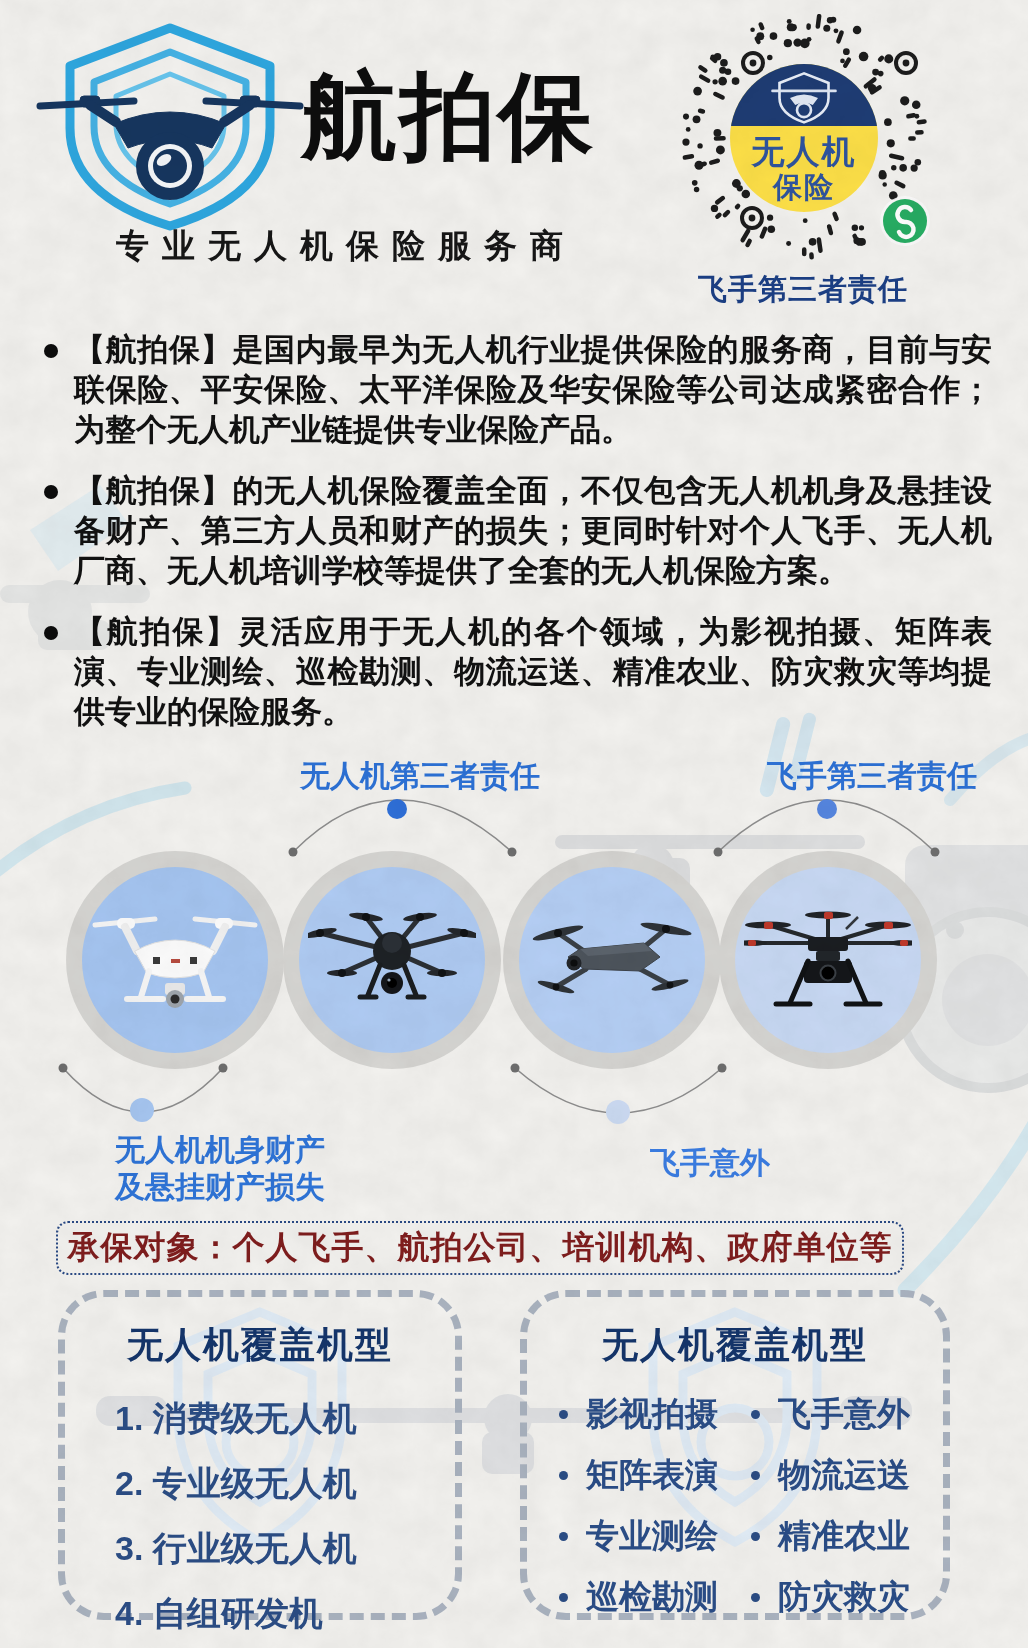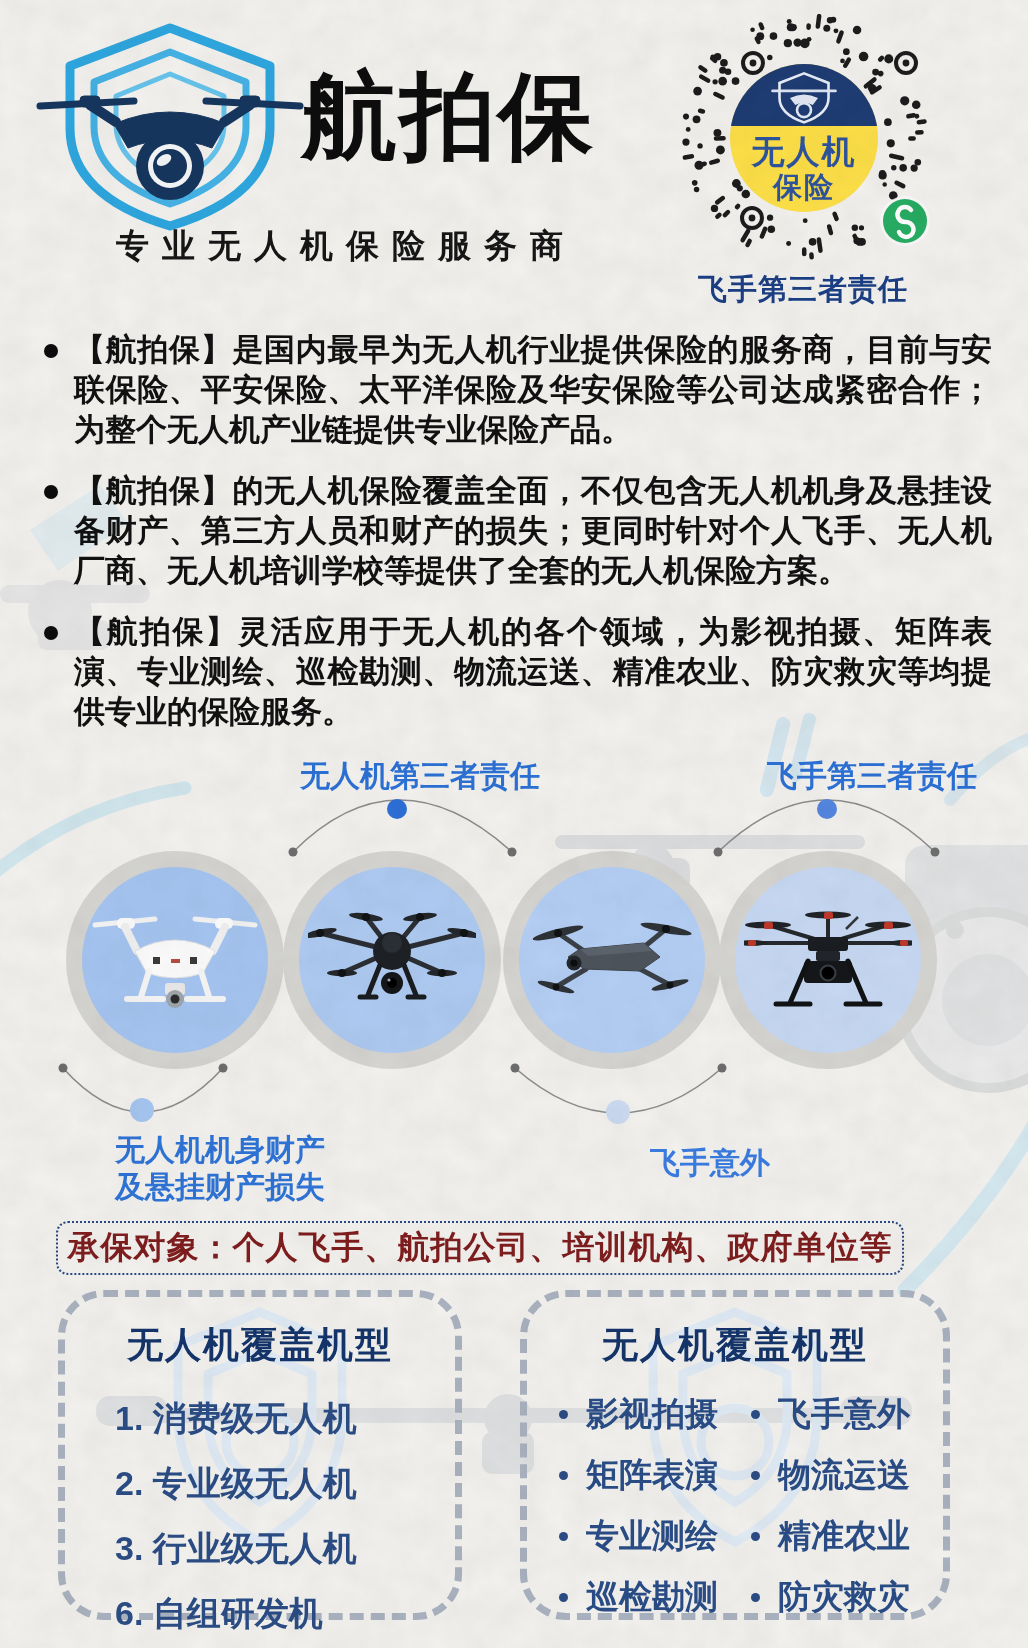--- a/index.html
+++ b/index.html
@@ -475,21 +475,21 @@
     <div class="abs insured-box">
       <span class="insured-text">承保对象：个人飞手、航拍公司、培训机构、政府单位等</span>
     </div>
 
     <div class="dash-box models-box">
       <div class="box-title">无人机覆盖机型</div>
       <div class="models-list">
         <div class="mi">1. 消费级无人机</div>
         <div class="mi">2. 专业级无人机</div>
         <div class="mi">3. 行业级无人机</div>
-        <div class="mi">6. 自组研发机</div>
+        <div class="mi">4. 自组研发机</div>
       </div>
     </div>
 
     <div class="dash-box fields-box">
       <div class="box-title">无人机覆盖机型</div>
       <div class="fields-grid">
         <div class="field-item">
             <span class="bdot-navy"></span>
             <span class="field-text">影视拍摄</span>
           </div>

